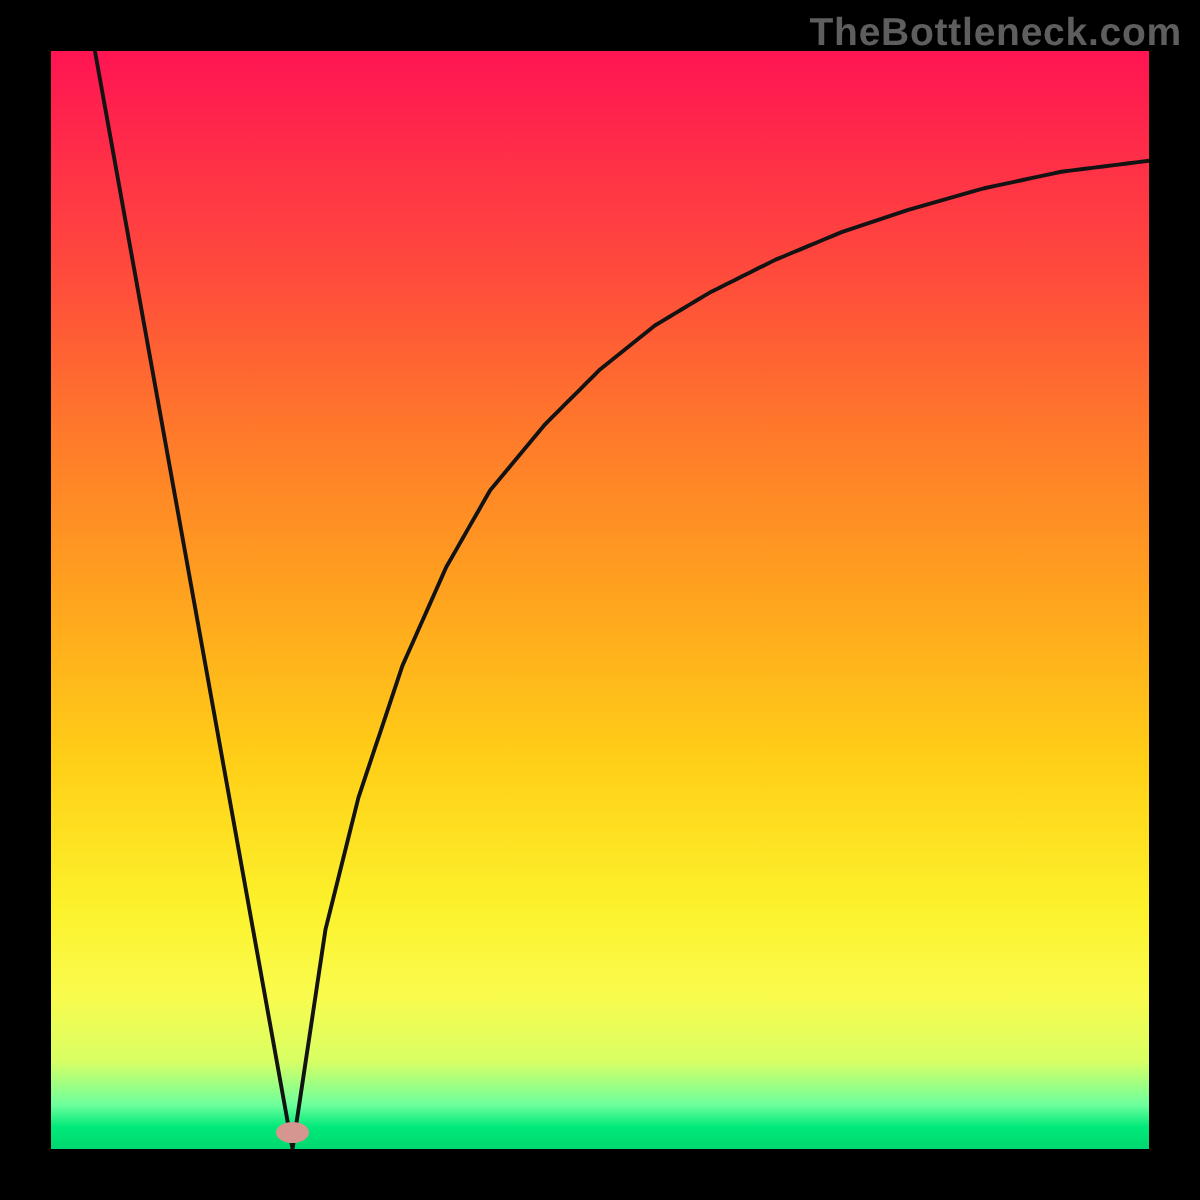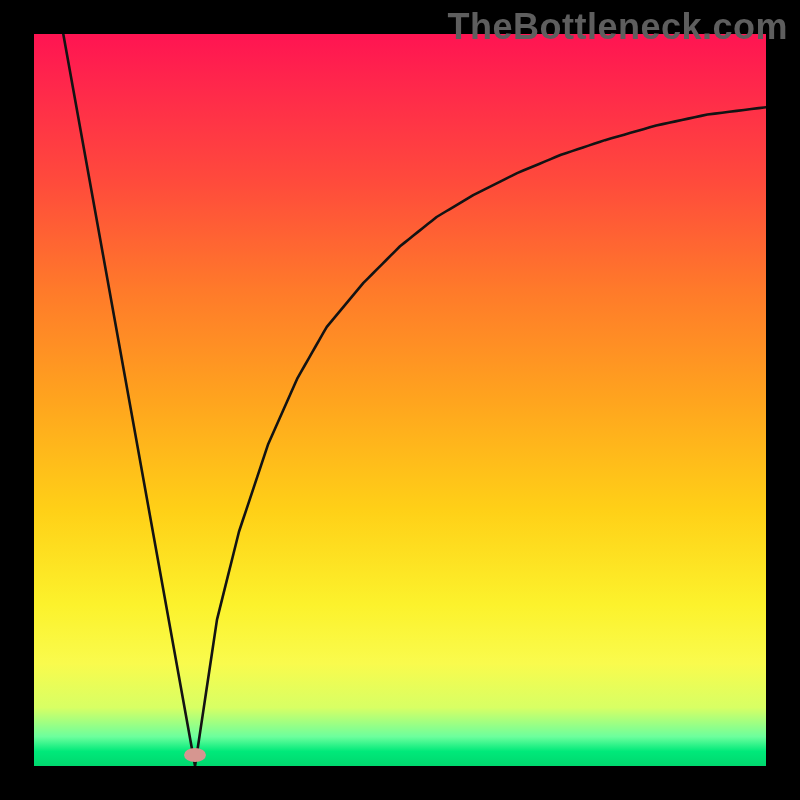--- a/index.html
+++ b/index.html
@@ -21,21 +21,21 @@
       #f9fb4d 86%,
       #d8ff64 92%,
       #6cff9d 96%,
       #00e97a 98%,
       #00d86e 100%);
   }
   .watermark {
     position:absolute;
     top:6px; right:12px;
     font-family: Arial, Helvetica, sans-serif;
-    font-size:36px;
+    font-size:26px;
     font-weight:600;
     color:#5e5e5e;
     letter-spacing:0.5px;
   }
   .curve { position:absolute; left:34px; top:34px; width:732px; height:732px; pointer-events:none; }
   .marker {
     position:absolute;
     width:22px; height:14px;
     border-radius:50%;
     background:#d69690;

